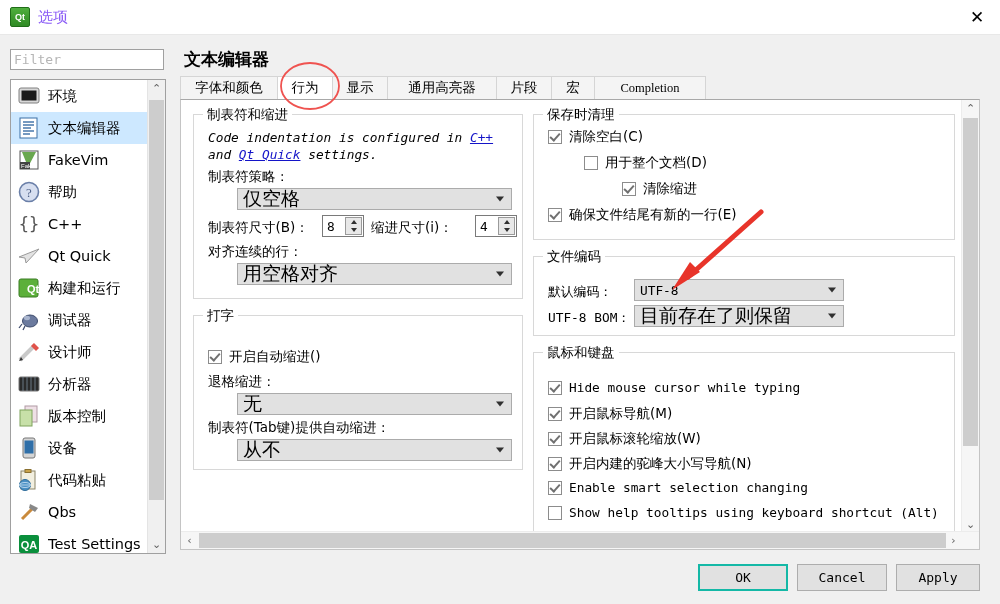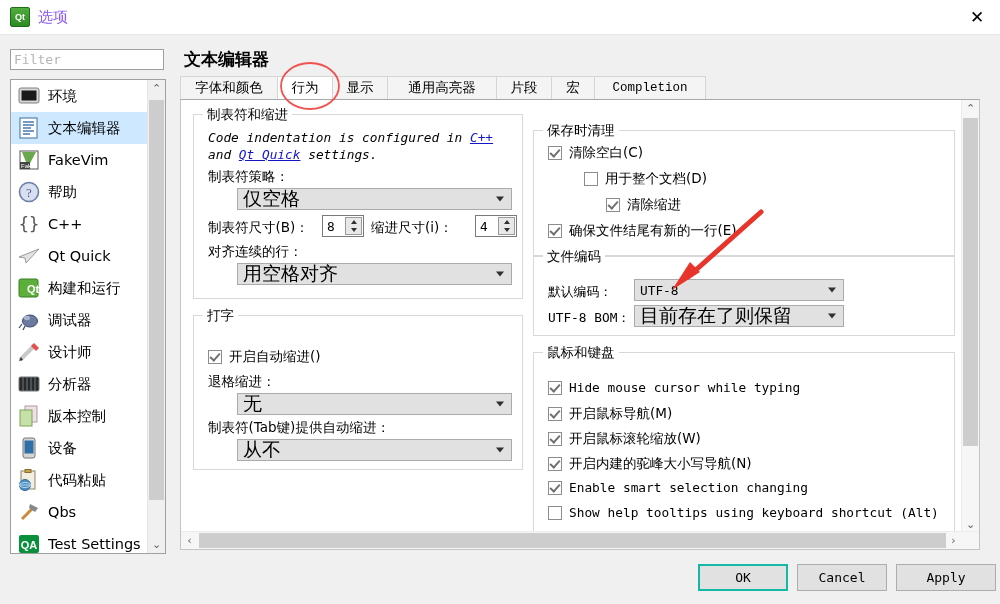--- a/index.html
+++ b/index.html
@@ -101,21 +101,21 @@
     position: absolute; top: 0; height: 24px; box-sizing: border-box;
     display: flex; align-items: center; justify-content: center;
     padding: 0 12px; background: #f4f4f4;
     border: 1px solid #d5d5d5; border-bottom: 1px solid #a8a8a8;
     font-family: "DejaVu Sans", sans-serif; font-size: 13.5px; color: #000;
     cursor: pointer; white-space: nowrap;
   }
   .tab.active {
     background: #ffffff; border-bottom-color: #ffffff;
   }
-  .tab.mono { font-family: Liberation Mono, monospace; font-size: 12.5px; text-align: right; }
+  .tab.mono { font-family: Liberation Serif, serif; font-size: 12.5px; text-align: right; }
 
   .content-frame {
     position: absolute; left: 180px; top: 99px; width: 800px; height: 451px;
     box-sizing: border-box; background: #fff;
     border: 1px solid #c4c4c4; border-top-color: #a8a8a8;
     overflow: hidden;
   }
 
   
   .groupbox {
@@ -460,32 +460,32 @@
       <span class="caret"></span>
     </div>
 
     <div class="lbl" style="left:14px; top:103px;">制表符(Tab键)提供自动缩进：</div>
     <div class="combo" style="left:43px; top:123px; width:275px;">
       <span>从不</span>
       <span class="caret"></span>
     </div>
   </div>
 
-  <div class="groupbox" style="left:352px; top:14px; width:422px; height:126px;margin-top:16px;">
+  <div class="groupbox" style="left:352px; top:14px; width:422px; height:126px;">
     <div class="gb-title">保存时清理</div>
     <div id="cleanup-list">
         <div class="cbrow" style="left: 14px; top: 13px;">
           <span class="cbbox checked"></span>
           <span>清除空白(C)</span>
         </div>
         <div class="cbrow" style="left: 50px; top: 39px;">
           <span class="cbbox"></span>
           <span>用于整个文档(D)</span>
         </div>
-        <div class="cbrow" style="left: 40px; top: 65px; padding-left: 32px;">
+        <div class="cbrow" style="left: 56px; top: 65px; padding-left: 32px;">
           <span class="cbbox checked"></span>
           <span>清除缩进</span>
         </div>
         <div class="cbrow" style="left: 14px; top: 91px;">
           <span class="cbbox checked"></span>
           <span>确保文件结尾有新的一行(E)</span>
         </div>
       </div>
   </div>
 
@@ -542,21 +542,21 @@
   </div>
   <div class="h-scroll">
     <div class="h-arrow left">‹</div>
     <div class="h-thumb"></div>
     <div class="h-arrow right">›</div>
   </div>
 </div>
 
 <div class="btn default" style="left:698px; top:564px; width:90px;">OK</div>
 <div class="btn" style="left:797px; top:564px; width:90px;">Cancel</div>
-<div class="btn" style="left:896px; top:564px; width:100px;">Apply</div>
+<div class="btn" style="left:896px; top:564px; width:84px;">Apply</div>
 
 <svg class="anno" width="1000" height="604" style="left:0; top:0;">
   <ellipse cx="310" cy="86" rx="29" ry="23" fill="none" stroke="#ef5350" stroke-width="1.8"></ellipse>
   <g>
     <line x1="761" y1="212" x2="688" y2="277" stroke="#e8342a" stroke-width="5" stroke-linecap="round"></line>
     <polygon points="672,290 700,272 690,262" fill="#e8342a"></polygon>
   </g>
 </svg>
 
 </body></html>

